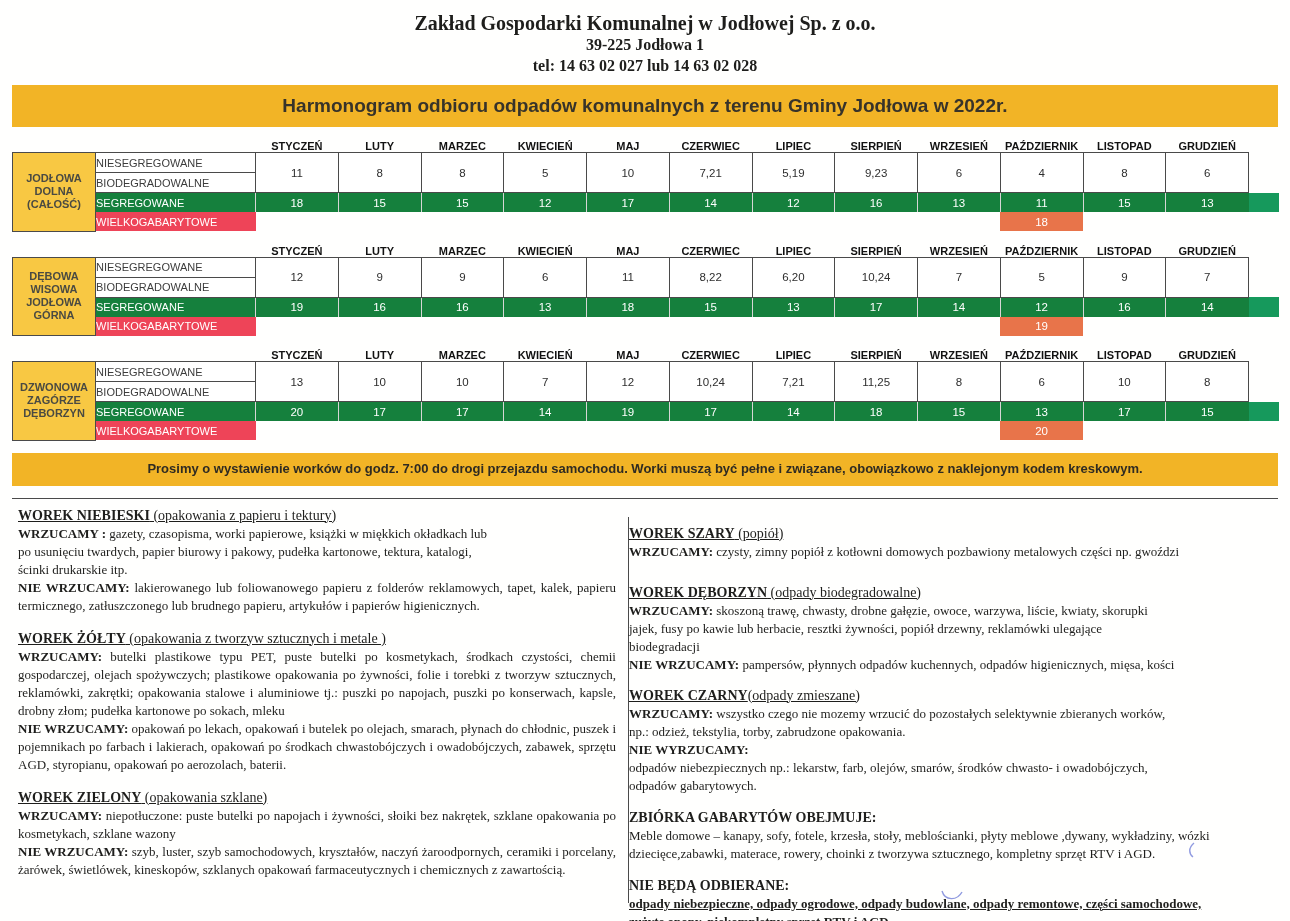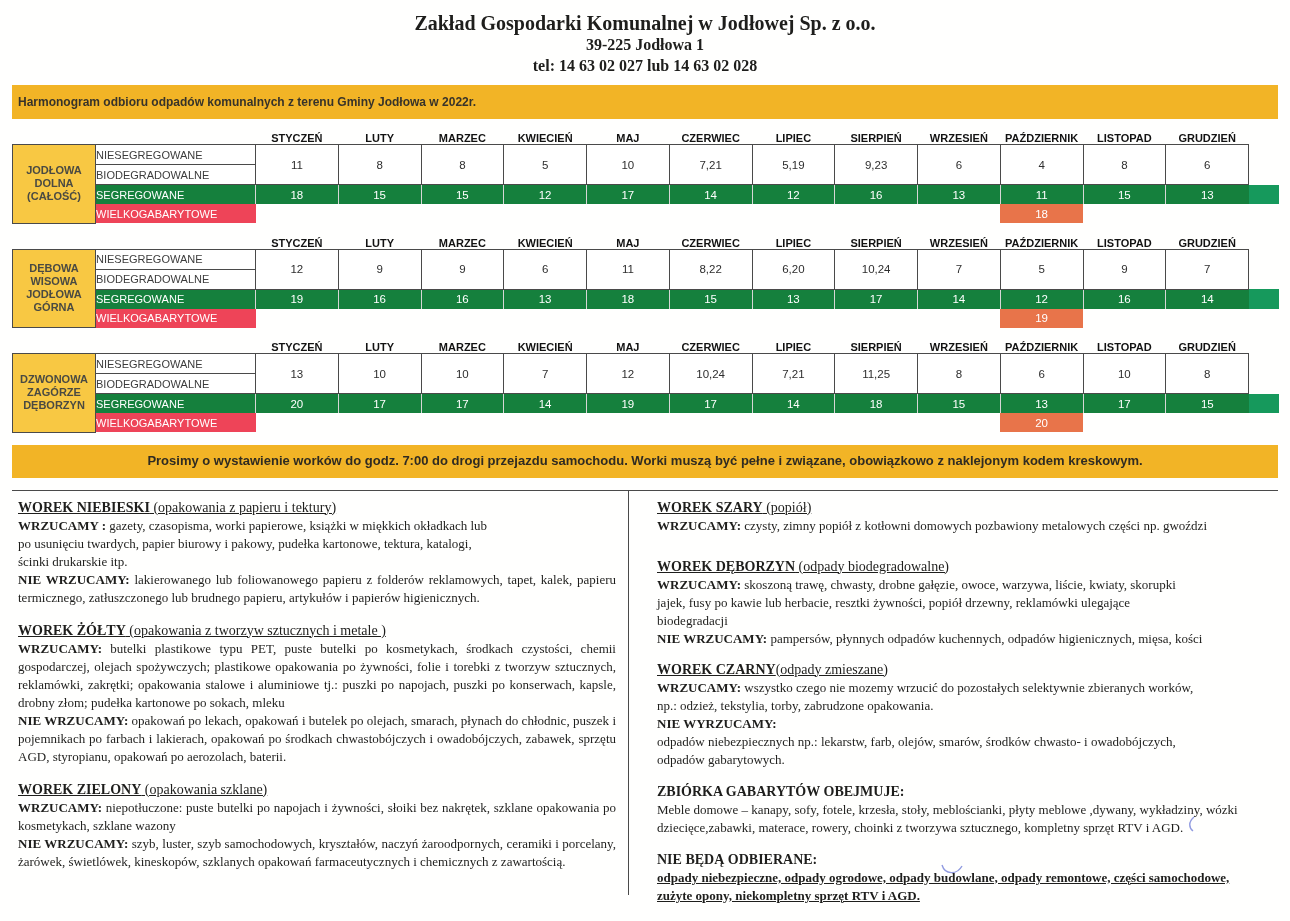--- a/index.html
+++ b/index.html
@@ -7,22 +7,22 @@
   .page{width:1290px;height:921px;background:#fffffe;position:relative;overflow:hidden;
         font-family:"Liberation Serif",serif;color:#1e1e1c;}
 
   
   .doc-header{text-align:center;padding-top:13px;font-weight:bold;}
   .doc-header .h1{font-size:20px;line-height:21px;}
   .doc-header .h2,.doc-header .h3{font-size:16px;line-height:21px;}
 
   
   .banner{margin:9px 12px 0 12px;background:#f2b426;color:#37332a;
-          font-family:"Liberation Sans",sans-serif;font-weight:bold;font-size:12px;
-          text-align:left;padding:10px 6px;}
+          font-family:"Liberation Sans",sans-serif;font-weight:bold;font-size:19px;
+          text-align:center;padding:10px 6px;}
 
   
   table.sched{border-collapse:collapse;table-layout:fixed;width:1266px;margin:6px 0 0 12px;
               font-family:"Liberation Sans",sans-serif;}
   table.sched td{padding:0;height:19px;overflow:hidden;}
   td.month{font-weight:bold;font-size:11px;text-align:center;color:#121212;
            vertical-align:bottom;padding-bottom:6px;height:26px;}
   td.noborder{border:none;background:transparent;}
   td.area{background:#f8c843;border:1px solid #4a4a4a;text-align:center;
           font-size:11px;font-weight:bold;color:#4a4a42;line-height:13px;}
@@ -37,21 +37,21 @@
 
   
   .notice{margin:12px 12px 0 12px;background:#f2b426;color:#2f2b22;
           font-family:"Liberation Sans",sans-serif;font-weight:bold;font-size:13px;
           text-align:center;padding:7px 10px 9px 10px;line-height:17px;}
 
   
   .info{margin:12px 12px 0 12px;border-top:1.5px solid #4a4a4a;display:flex;height:404px;}
   .col{box-sizing:border-box;}
   .col-left{width:616px;padding:7px 12px 0 6px;}
-  .col-right{width:650px;border-left:1.5px solid #4a4a4a;padding:7px 6px 0 28px;position:relative;}
+  .col-right{width:650px;border-left:1.5px solid #4a4a4a;padding:7px 6px 0 0;position:relative;margin-top:18px;}
   .section{margin-bottom:12px;}
   .heading{font-size:14px;line-height:19px;}
   .heading.u{text-decoration:underline;}
   .heading .hb{font-weight:bold;}
   .para{font-size:13px;line-height:18px;white-space:pre-line;}
   .col-left .para{text-align:justify;}
   .para .lead{font-weight:bold;}
   .para.bu{font-weight:bold;text-decoration:underline;}
   #sec-worek-niebieski,#sec-worek-zolty{margin-bottom:14px;}
   #sec-worek-szary{margin-bottom:22px;}

